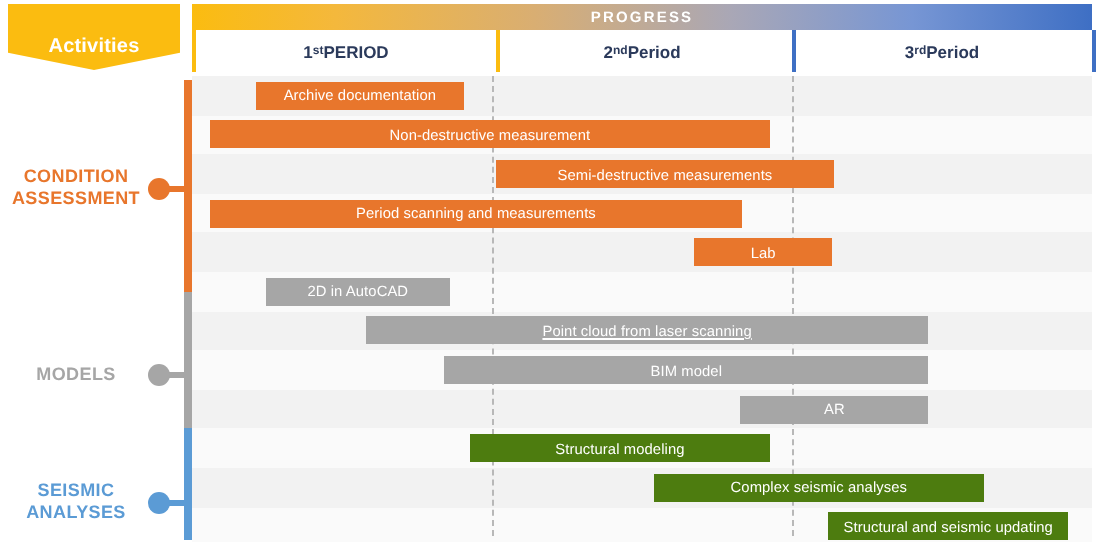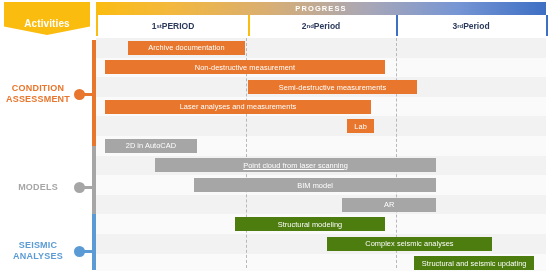--- a/index.html
+++ b/index.html
@@ -57,21 +57,21 @@
            border-left:1px dashed #B8B8B8;}
 
   
   .bar{
     position:absolute;height:14px;
     display:flex;align-items:center;justify-content:center;
     color:#ffffff;font-size:7.4px;font-weight:400;white-space:nowrap;
     letter-spacing:.05px;overflow:hidden;
   }
   .bar.orange{background:#E8762C;}
-  .bar.gray{background:#A6A6A6;}
+  .bar.gray{background:#A6A6A6;margin-left:28px;}
   .bar.blue{background:#4d7c0f;}
 
   
   .spine{position:absolute;width:4px;}
   .spine.orange{background:#E8762C;}
   .spine.gray{background:#A6A6A6;}
   .spine.blue{background:#5B9BD5;}
 
   .connector{position:absolute;height:3px;}
   .connector.orange{background:#E8762C;}
@@ -133,25 +133,25 @@
         <div class="row odd" style="top: 117.6px;"></div>
         <div class="row even" style="top: 137.2px;"></div>
         <div class="row odd" style="top: 156.8px;"></div>
         <div class="row even" style="top: 176.4px;"></div>
         <div class="row odd" style="top: 196px;"></div>
         <div class="row even" style="top: 215.6px;"></div>
       </div>
     <div class="divider" style="left:150px"></div>
     <div class="divider" style="left:300px"></div>
     <div id="bars">
-        <div class="bar orange" style="left: 31.95px; width: 117px; top: 2.8px;">Archive documentation</div>
+        <div class="bar orange" style="left: 31.95px; width: 104px; top: 2.8px;">Archive documentation</div>
         <div class="bar orange" style="left: 9px; width: 279.9px; top: 22.4px;">Non-destructive measurement</div>
         <div class="bar orange" style="left: 152.1px; width: 168.75px; top: 42px;">Semi-destructive measurements</div>
-        <div class="bar orange" style="left: 9px; width: 265.95px; top: 61.6px;">Laser analyses and measurements</div>
-        <div class="bar orange" style="left: 251.1px; width: 27px; top: 81.2px;">Lab</div>
+        <div class="bar orange" style="left: 9px; width: 265.95px; top: 61.6px;">Period scanning and measurements</div>
+        <div class="bar orange" style="left: 251.1px; width: 69px; top: 81.2px;">Lab</div>
         <div class="bar gray" style="left: 9px; width: 91.8px; top: 100.8px;">2D in AutoCAD</div>
         <div class="bar gray" style="left: 58.95px; width: 281.25px; top: 120.4px; text-decoration: underline;">Point cloud from laser scanning</div>
         <div class="bar gray" style="left: 98.1px; width: 242.1px; top: 140px;">BIM model</div>
         <div class="bar gray" style="left: 246.15px; width: 94.05px; top: 159.6px;">AR</div>
         <div class="bar blue" style="left: 139.05px; width: 149.85px; top: 179.2px;">Structural modeling</div>
         <div class="bar blue" style="left: 230.85px; width: 165.15px; top: 198.8px;">Complex seismic analyses</div>
         <div class="bar blue" style="left: 318.15px; width: 120px; top: 218.4px;">Structural and seismic updating</div>
       </div>
   </div>
 

